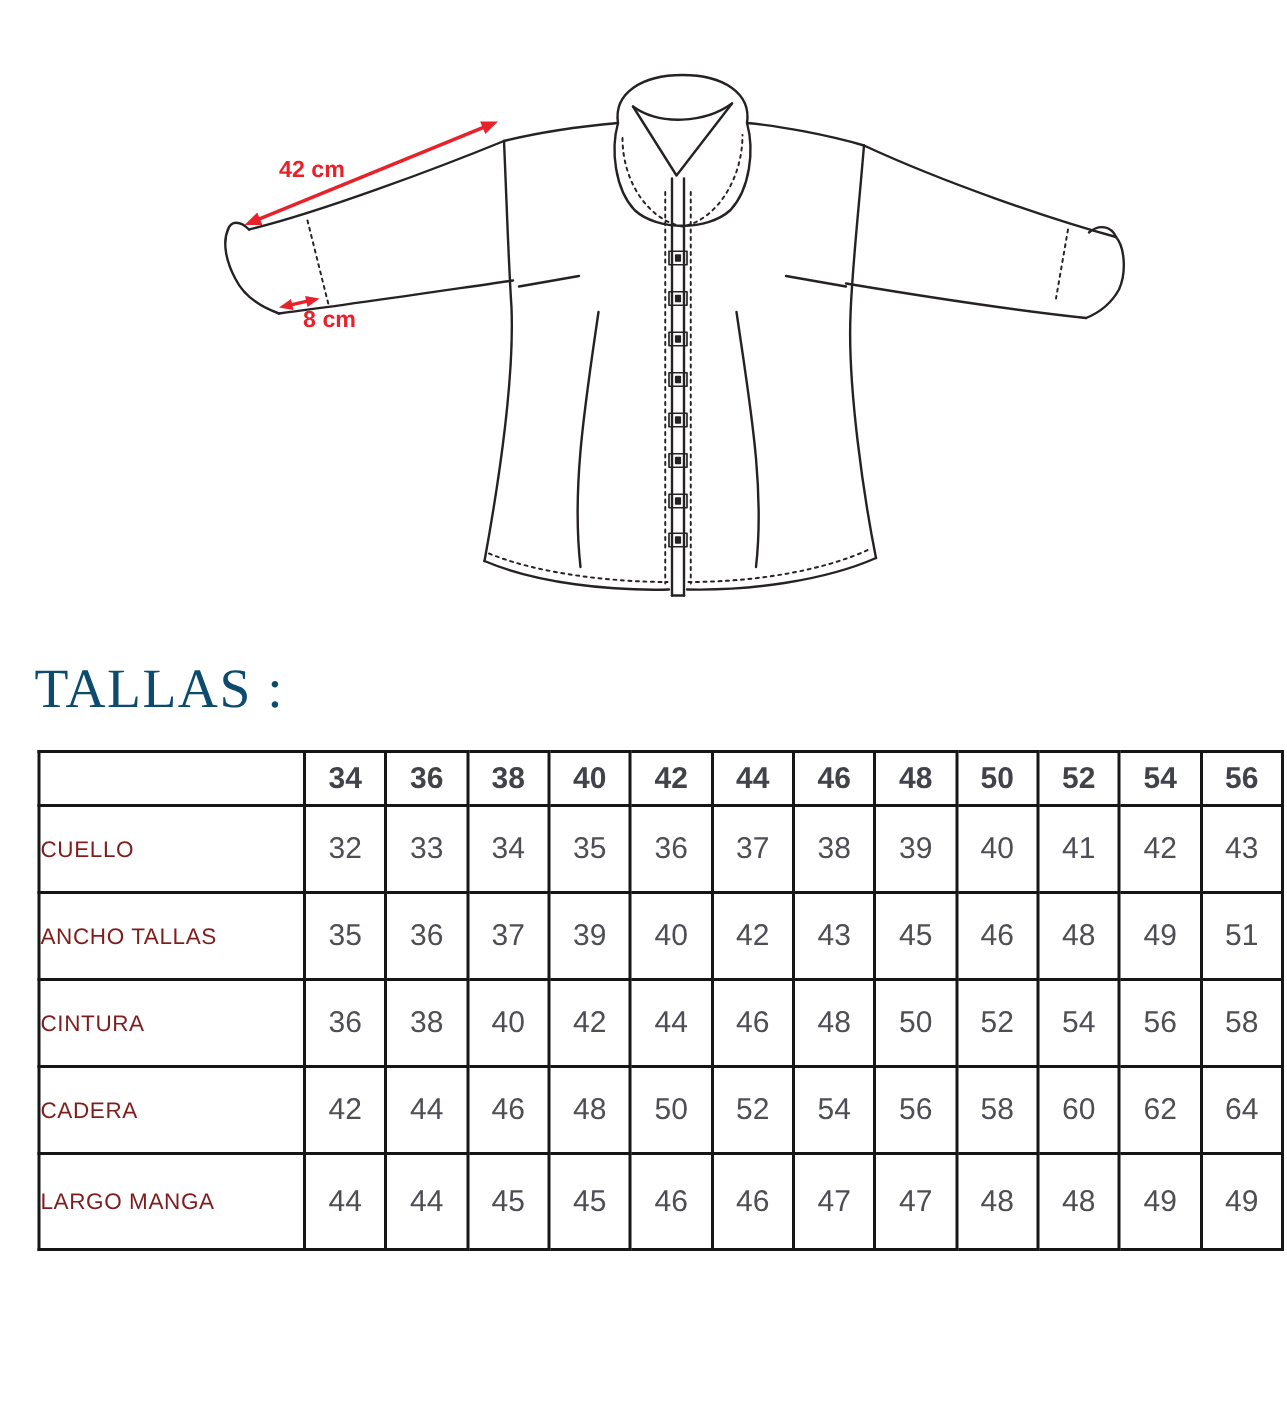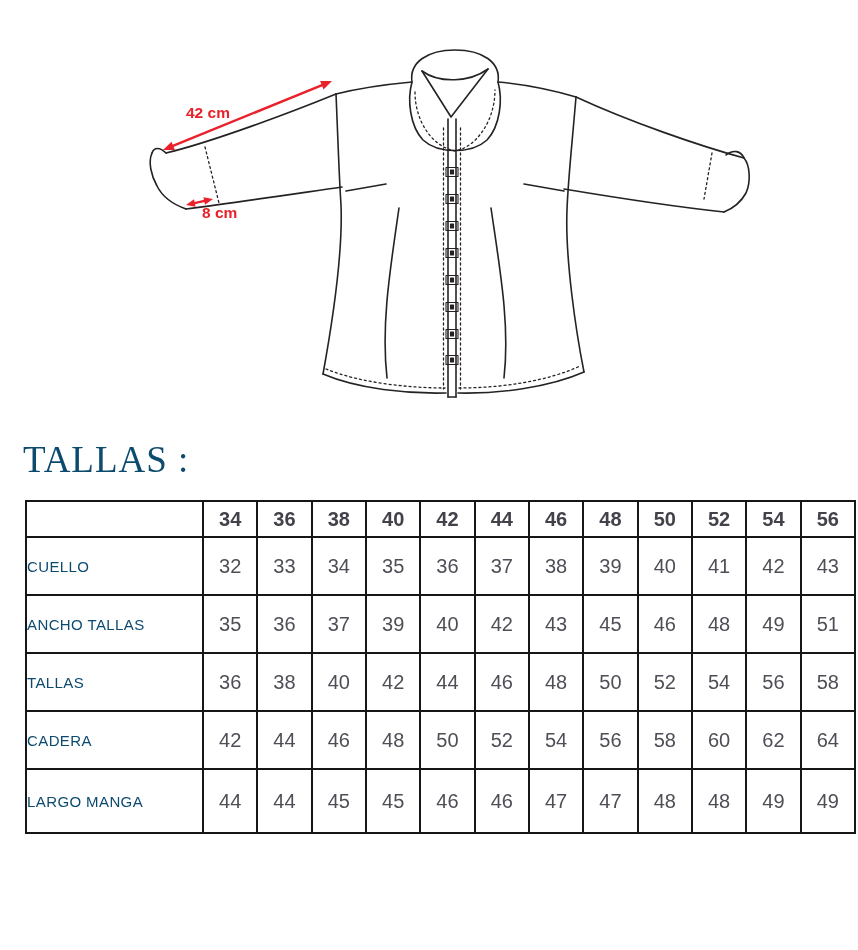--- a/index.html
+++ b/index.html
@@ -25,21 +25,21 @@
     padding:0;margin:0;
     vertical-align:middle;
   }
   tr.header-row{height:36px;}
   tr.data-row{height:58px;}
   tr.data-row:last-child{height:64px;padding-left:16px;}
   th.size-head{
     font-size:20px;font-weight:bold;color:#42424a;text-align:center;
   }
   th.row-label{
-    font-size:15px;font-weight:normal;color:#0c4a6e;
+    font-size:15px;font-weight:normal;color:#7f1d1d;
     text-align:left;padding-left:13px;letter-spacing:.4px;
   }
   td.size-val{
     font-size:20px;font-weight:normal;color:#4e4e56;text-align:center;
   }
   svg text.red-label{
     font-family:"Liberation Sans",sans-serif;
     font-size:15.5px;font-weight:600;
   }
 </style>
@@ -182,21 +182,21 @@
         <td class="size-val">40</td>
         <td class="size-val">42</td>
         <td class="size-val">43</td>
         <td class="size-val">45</td>
         <td class="size-val">46</td>
         <td class="size-val">48</td>
         <td class="size-val">49</td>
         <td class="size-val">51</td>
       </tr>
       <tr class="data-row">
-        <th class="row-label">TALLAS</th>
+        <th class="row-label">CINTURA</th>
         <td class="size-val">36</td>
         <td class="size-val">38</td>
         <td class="size-val">40</td>
         <td class="size-val">42</td>
         <td class="size-val">44</td>
         <td class="size-val">46</td>
         <td class="size-val">48</td>
         <td class="size-val">50</td>
         <td class="size-val">52</td>
         <td class="size-val">54</td>

